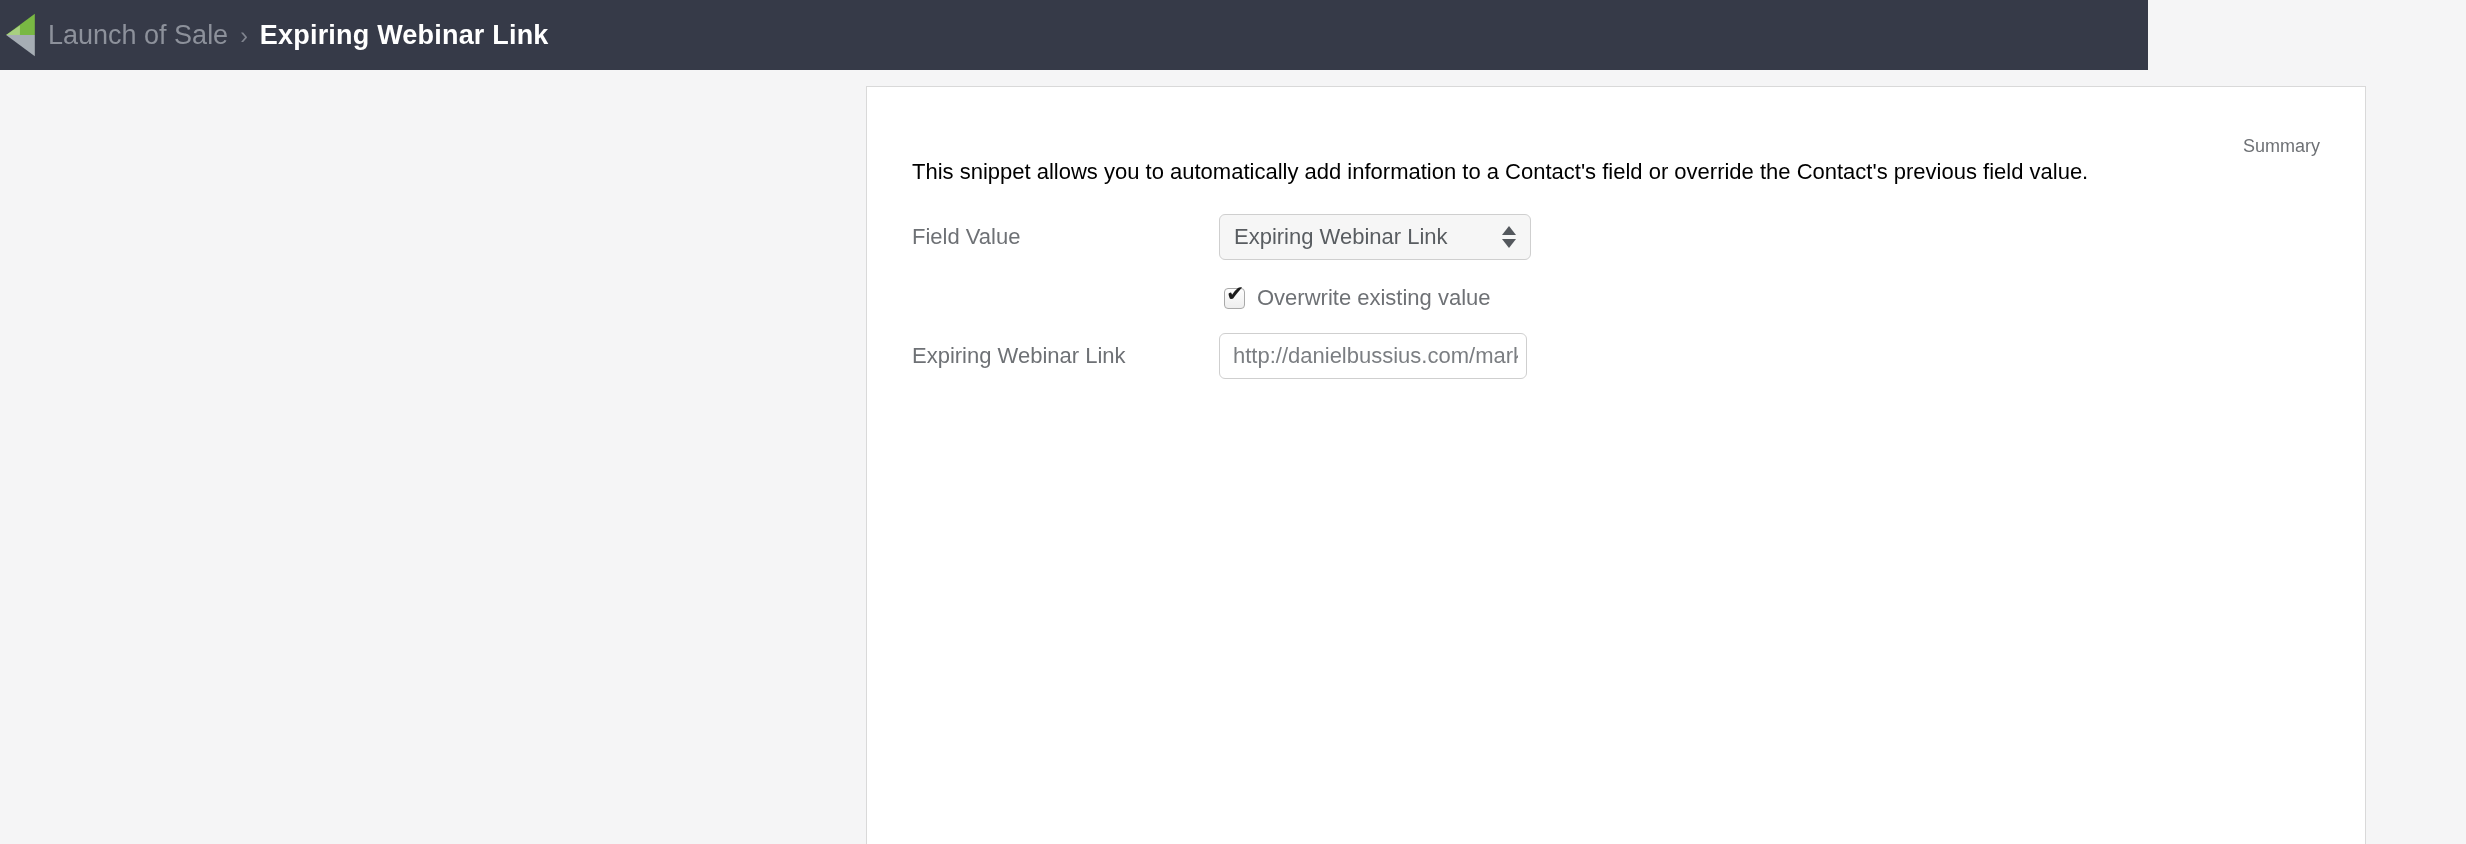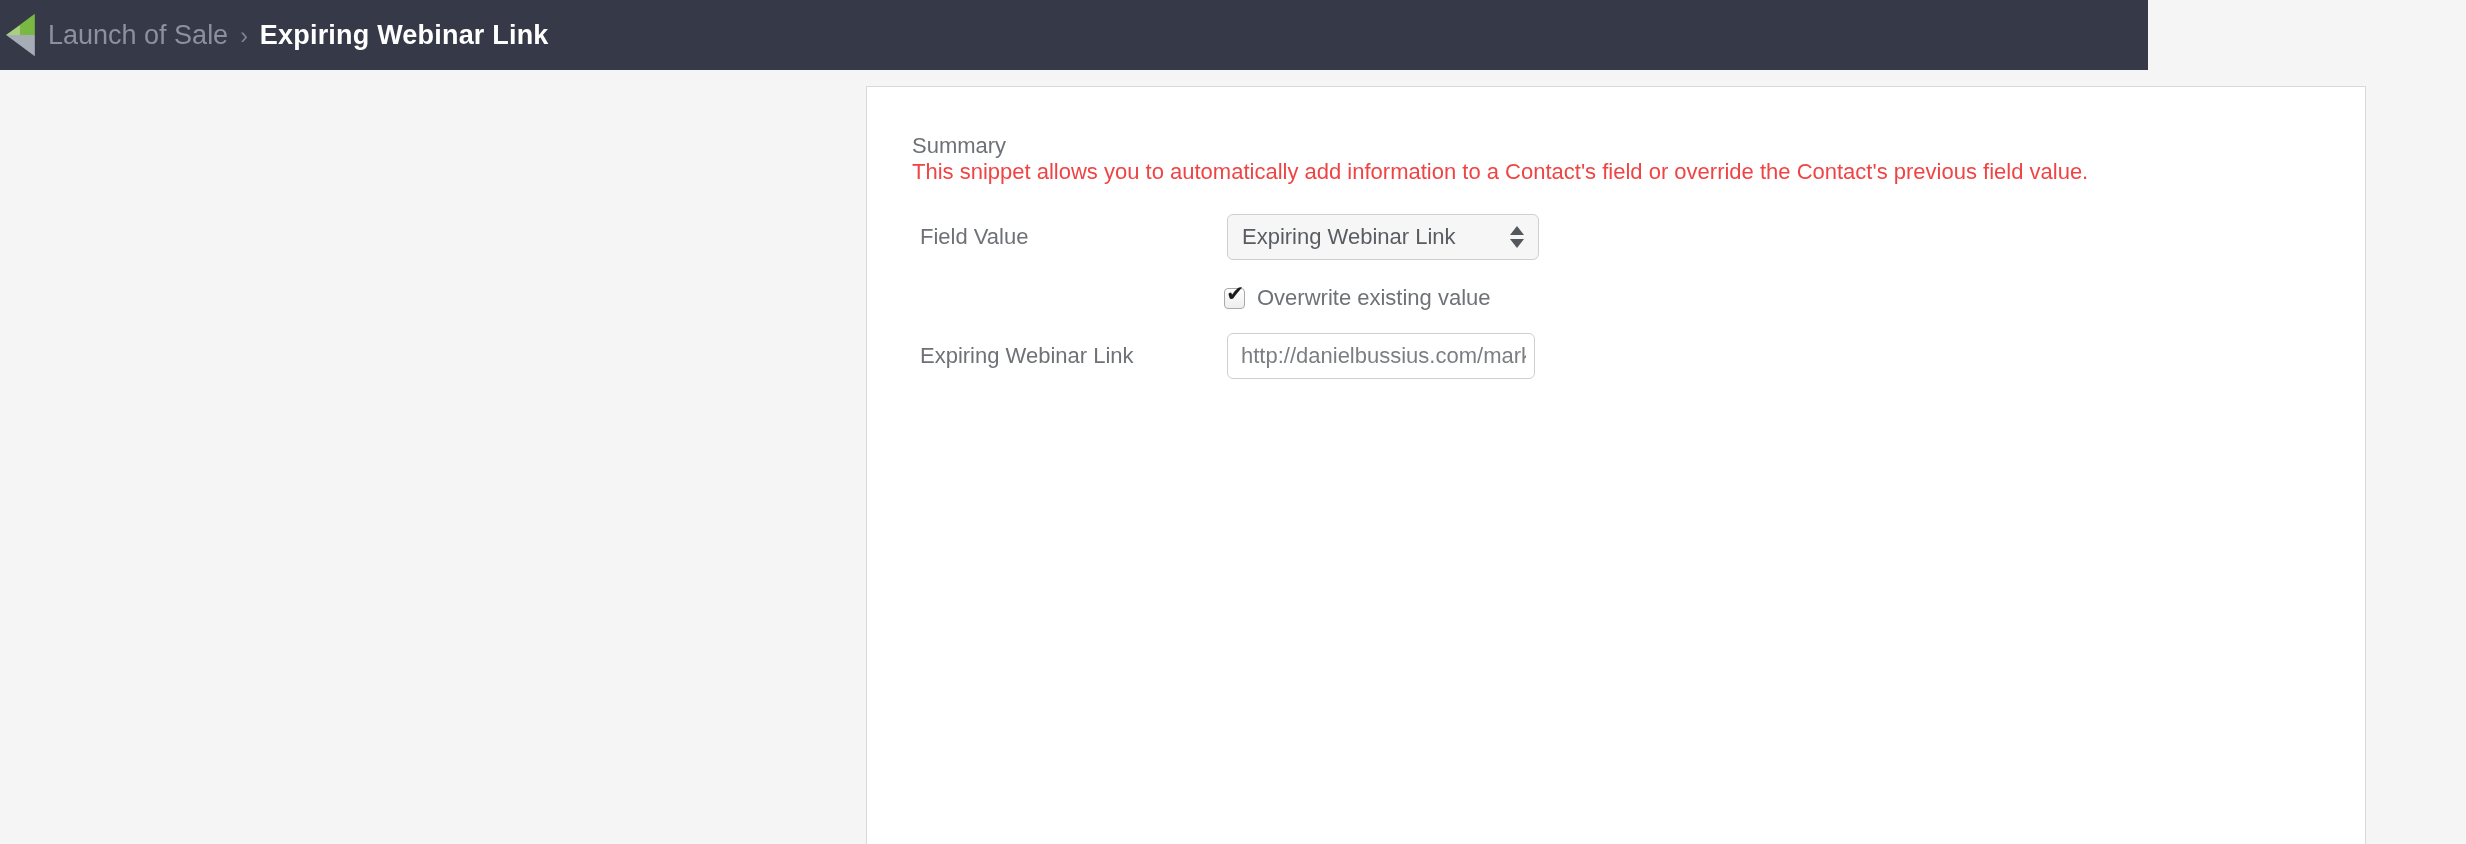--- a/index.html
+++ b/index.html
@@ -25,27 +25,27 @@
 
   
   .content-panel{
     position:absolute; top:86px; left:866px;
     width:1500px; height:900px;
     background:#ffffff;
     border:1px solid #d9d9d9;
     padding:46px 45px;
   }
   .summary-title{
-    font-size:22px; line-height:26px; color:#6e7175;
+    font-size:18px; line-height:26px; color:#6e7175;text-align:right;
   }
   .summary-desc{
-    font-size:22px; line-height:26px; color:#ef4444;
+    font-size:22px; line-height:26px; color:#000000;
   }
   .snippet-form{ margin-top:29px; }
-  .form-row{ display:flex; align-items:flex-start;margin-left:8px; }
+  .form-row{ display:flex; align-items:flex-start; }
   .form-label{
     width:307px; flex:0 0 auto;
     font-size:22px; color:#6e7175;
     padding-top:10px;
   }
   
   .select-box{
     width:312px; height:46px;
     background:#f6f6f6;
     border:1px solid #cfcfcf;

